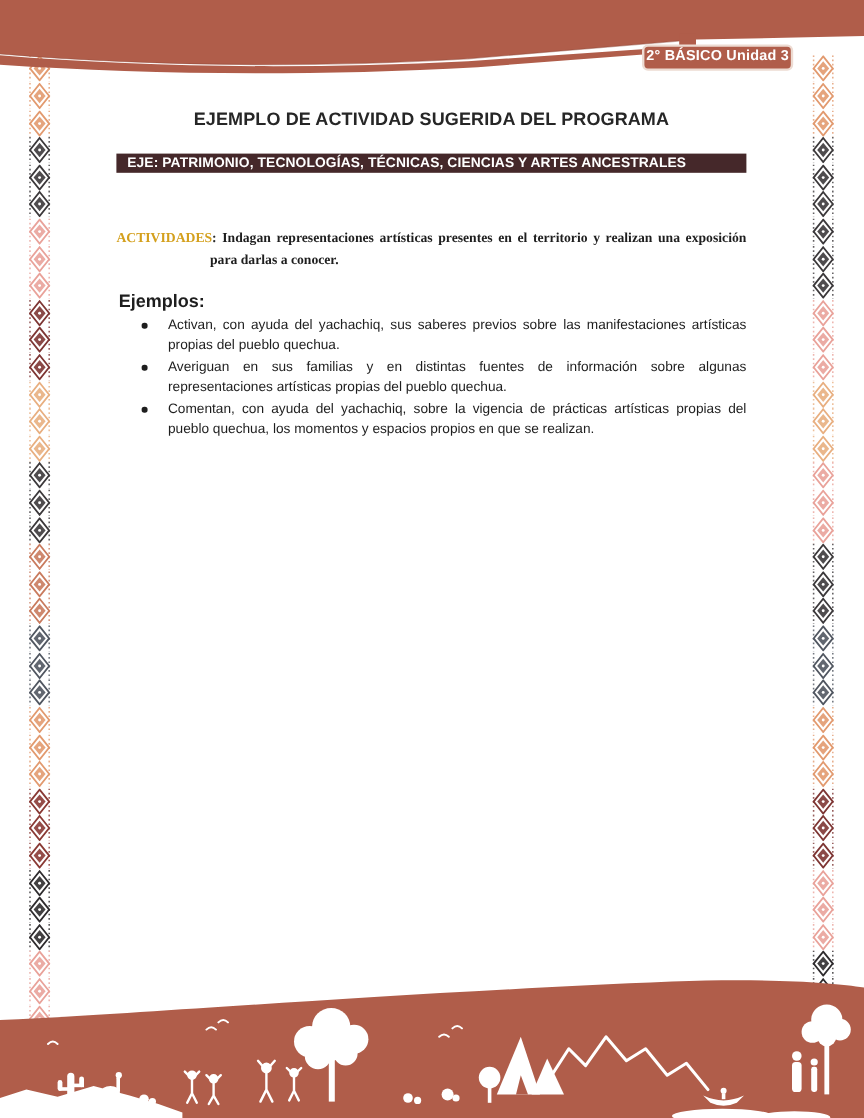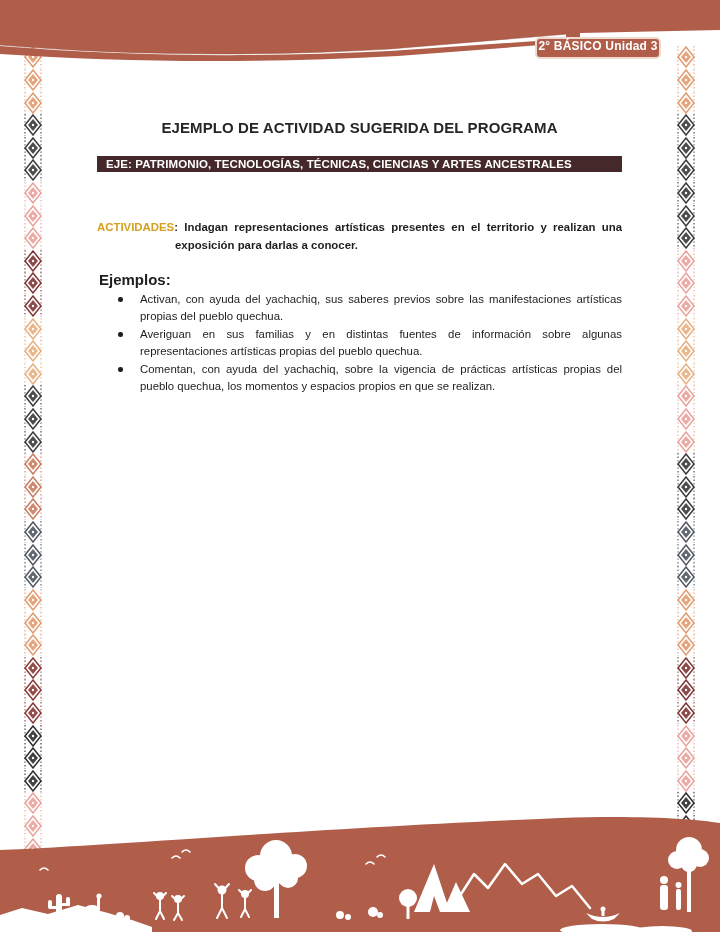--- a/index.html
+++ b/index.html
@@ -20,31 +20,31 @@
   .top-band { position:absolute; left:0; top:0; width:720px; height:66px; z-index:2; }
   .unit-badge {
     position:absolute; left:535px; top:37px; width:126px; height:22px; z-index:3;
     background:#b05d4a; border:2px solid #eddbd2; border-radius:5px;
     color:#ffffff; font-size:12px; font-weight:bold;
     display:flex; justify-content:center; letter-spacing:.2px;
   }
   
   .content { position:absolute; left:97px; top:0; width:525px; z-index:2; }
   .doc-title {
-    margin-top:118px; text-align:center; font-size:15px; font-weight:bold;
+    margin-top:90px; text-align:center; font-size:15px; font-weight:bold;
     color:#262626; line-height:20px; letter-spacing:.1px;
   }
   .eje-bar {
     margin-top:18px; height:16px; background:#45282a; color:#ffffff;
     font-size:11.5px; font-weight:bold; display:flex; align-items:center;
     padding-left:9px; letter-spacing:.1px;
   }
   .activities {
     margin-top:47px; font-size:11.4px; font-weight:bold; line-height:17.5px;
-    text-align:justify; padding-left:78px; text-indent:-78px; color:#1e1e1e;
+    text-align:justify; padding-left:78px; text-indent:-78px; color:#1e1e1e;font-family:Liberation Serif, serif;
   }
   .activities .act-label { color:#d4a01d; }
   .activities .act-colon { color:#2a2a2a; }
   .examples-heading { margin-top:17px; margin-left:2px; font-size:15px; font-weight:bold; line-height:17.5px; }
   ul.examples { margin-top:2px; list-style:none; }
   ul.examples li {
     position:relative; padding-left:43px; font-size:11.4px; line-height:17.5px;
     text-align:justify; color:#1e1e1e;
   }
   ul.examples li::before {

